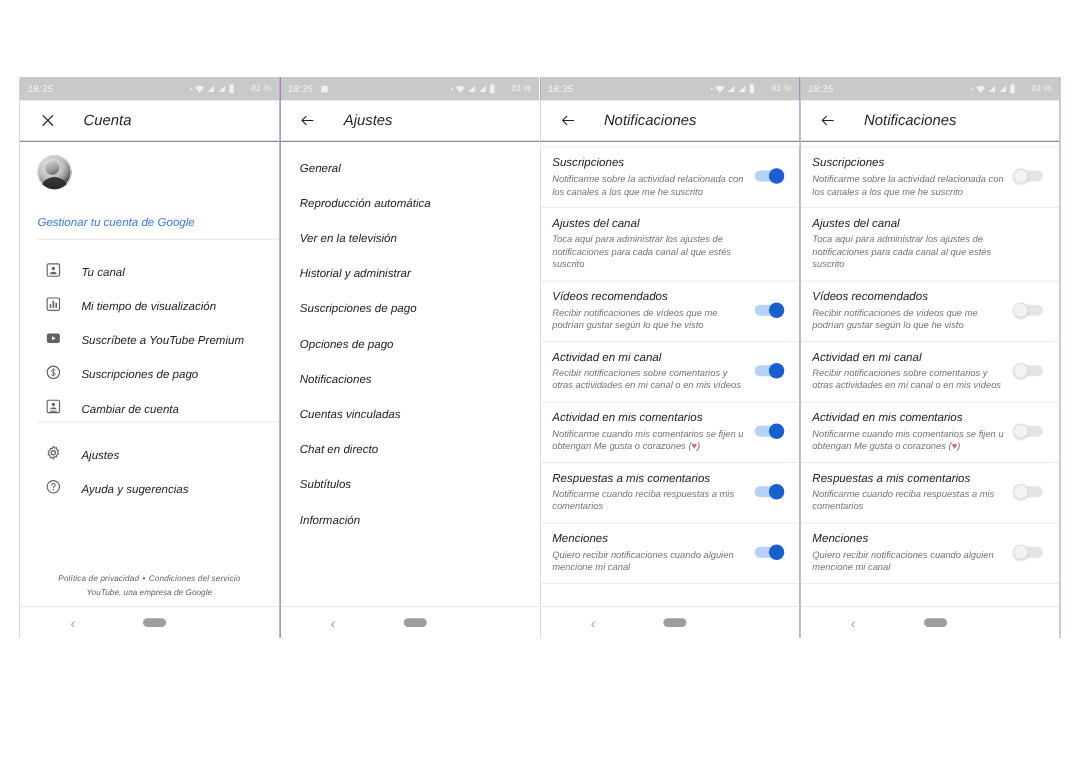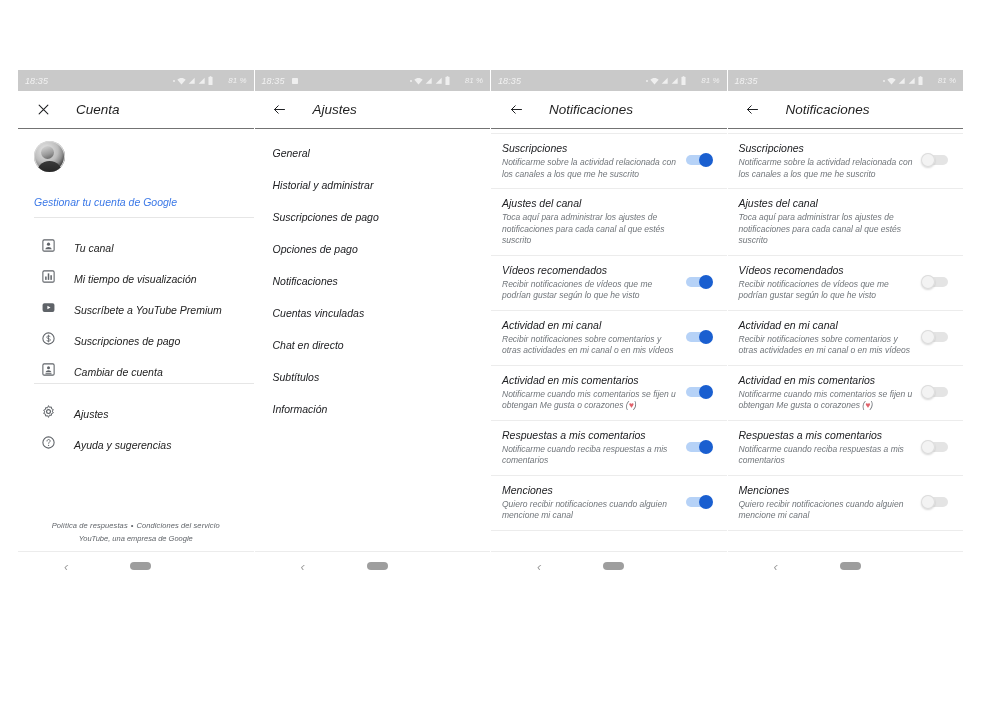--- a/index.html
+++ b/index.html
@@ -325,21 +325,21 @@
                 <svg width="15" height="15" viewBox="0 0 24 24" fill="none">
                   <circle cx="12" cy="12" r="9" stroke="#5f6368" stroke-width="1.7"></circle>
                   <path d="M9.6 9.6c0-1.4 1.1-2.4 2.5-2.4s2.5 1 2.5 2.3c0 1.9-2.4 1.9-2.4 3.8" stroke="#5f6368" stroke-width="1.5" stroke-linecap="round"></path>
                   <circle cx="12.1" cy="16.5" r="1.1" fill="#5f6368"></circle>
                 </svg>
               </span>
               <span class="menu-label">Ayuda y sugerencias</span>
             </div>
           </div>
           <div class="acct-footer">
-            <div class="acct-legal"><span>Política de respuestas</span><span class="sep">•</span><span>Condiciones del servicio</span></div>
+            <div class="acct-legal"><span>Política de privacidad</span><span class="sep">•</span><span>Condiciones del servicio</span></div>
             <div class="acct-sub">YouTube, una empresa de Google</div>
           </div>
         </div>
         <div class="navbar">
           <span class="nav-back">‹</span>
           <span class="nav-pill"></span>
         </div>
       </div>
       <div class="phone">
         <div class="statusbar">
@@ -382,20 +382,26 @@
             </svg>
           </span>
           <span class="appbar-title">Ajustes</span>
         </div>
         <div class="body">
           <div style="height:8px"></div>
           <div class="settings-item">
             <span>General</span>
           </div>
           <div class="settings-item">
+            <span>Reproducción automática</span>
+          </div>
+          <div class="settings-item">
+            <span>Ver en la televisión</span>
+          </div>
+          <div class="settings-item">
             <span>Historial y administrar</span>
           </div>
           <div class="settings-item">
             <span>Suscripciones de pago</span>
           </div>
           <div class="settings-item">
             <span>Opciones de pago</span>
           </div>
           <div class="settings-item">
             <span>Notificaciones</span>

